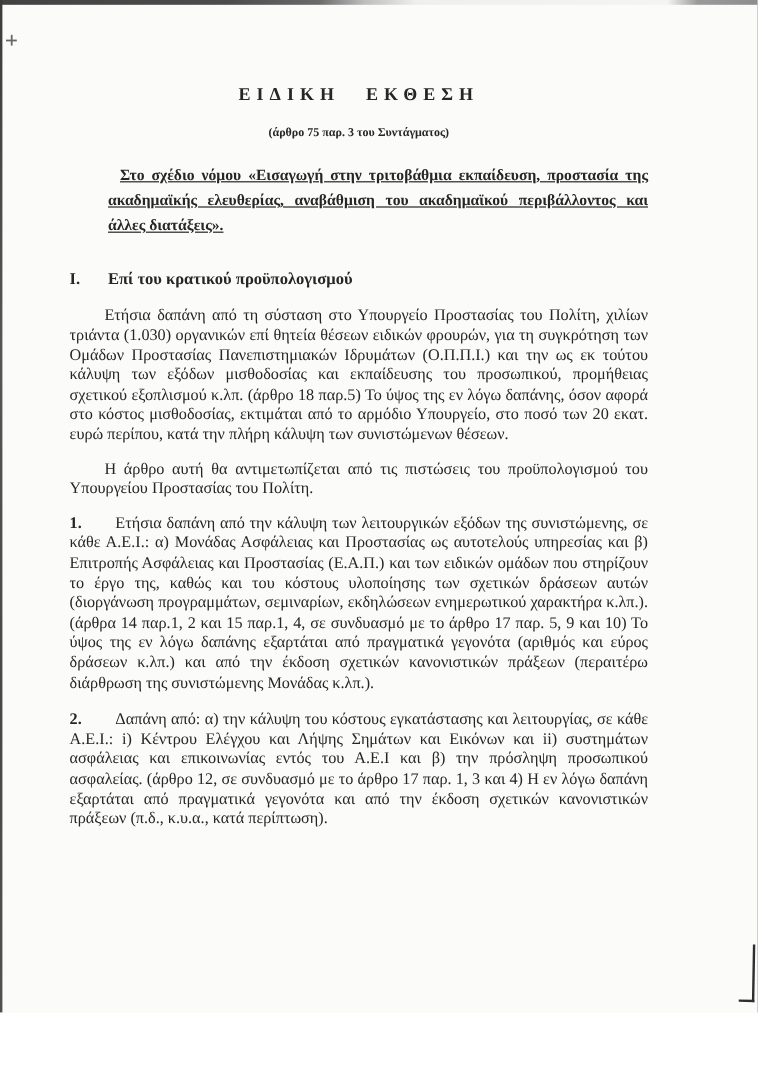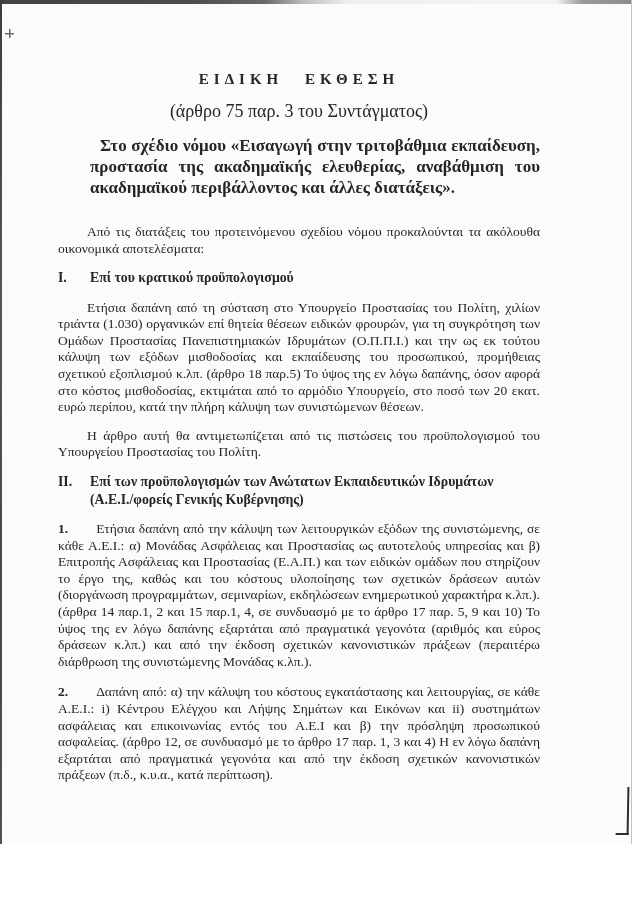--- a/index.html
+++ b/index.html
@@ -68,33 +68,34 @@
     font-size: 15px;
     font-weight: 700;
     text-align: center;
     letter-spacing: 5px;
     word-spacing: 13px;
     line-height: 18px;
     margin: 0 0 15px 0;
     white-space: nowrap;
   }
   .doc-subtitle {
-    font-size: 18px;
-    font-weight: 400;
+    font-size: 10px;
+    font-weight: 700;
     text-align: center;
     line-height: 16px;
     margin: 0 0 16px 0;
   }
   .law-title {
-    font-size: 17px;
+    font-size: 13px;
     font-weight: 700;
     line-height: 21px;
     text-align: justify;
     text-indent: 10px;
     margin: 0 0 26px 32px;
+    text-decoration: underline;
   }
   .para {
     font-size: 13.5px;
     line-height: 16.6px;
     text-align: justify;
     margin: 0 0 12px 0;
   }
   .indent { text-indent: 29px; }
   .bold { font-weight: 400; }
   .section-heading {
@@ -125,35 +126,30 @@
   <div class="plus-mark"></div>
 
   <div class="content">
 
     <div class="doc-title">ΕΙΔΙΚΗ ΕΚΘΕΣΗ</div>
 
     <div class="doc-subtitle">(άρθρο 75 παρ. 3 του Συντάγματος)</div>
 
     <p class="law-title">Στο σχέδιο νόμου «Εισαγωγή στην τριτοβάθμια εκπαίδευση, προστασία της ακαδημαϊκής ελευθερίας, αναβάθμιση του ακαδημαϊκού περιβάλλοντος και άλλες διατάξεις».</p>
 
-    <p class="para indent">Από τις διατάξεις του προτεινόμενου σχεδίου νόμου προκαλούνται τα ακόλουθα οικονομικά αποτελέσματα:</p>
 
     <div class="section-heading">
       <span class="num">I.</span>
       <span class="ht">Επί του κρατικού προϋπολογισμού</span>
     </div>
 
     <p class="para indent"><span>Ετήσια δαπάνη από τη σύσταση στο Υπουργείο Προστασίας του Πολίτη, χιλίων τριάντα (1.030) οργανικών επί θητεία θέσεων ειδικών φρουρών, για τη συγκρότηση των Ομάδων Προστασίας Πανεπιστημιακών Ιδρυμάτων (Ο.Π.Π.Ι.) και την ως εκ τούτου κάλυψη των εξόδων μισθοδοσίας και εκπαίδευσης του προσωπικού, προμήθειας σχετικού εξοπλισμού κ.λπ. </span><span class="bold">(άρθρο 18 παρ.5)</span><span> Το ύψος της εν λόγω δαπάνης, όσον αφορά στο κόστος μισθοδοσίας, εκτιμάται από το αρμόδιο Υπουργείο, στο ποσό των </span><span class="bold">20 εκατ. ευρώ</span><span> περίπου, κατά την πλήρη κάλυψη των συνιστώμενων θέσεων.</span></p>
 
     <p class="para indent"><span>Η άρθρο αυτή θα αντιμετωπίζεται από τις πιστώσεις του προϋπολογισμού του Υπουργείου Προστασίας του Πολίτη.</span></p>
 
-    <div class="section-heading">
-      <span class="num">II.</span>
-      <span class="ht">Επί των προϋπολογισμών των Ανώτατων Εκπαιδευτικών Ιδρυμάτων (Α.Ε.Ι./φορείς Γενικής Κυβέρνησης)</span>
-    </div>
 
     <p class="para item">
       <span class="pnum">1.</span><span><span>Ετήσια δαπάνη από την κάλυψη των λειτουργικών εξόδων της συνιστώμενης, σε κάθε Α.Ε.Ι.: </span><span class="bold">α)</span><span> Μονάδας Ασφάλειας και Προστασίας ως αυτοτελούς υπηρεσίας και </span><span class="bold">β)</span><span> Επιτροπής Ασφάλειας και Προστασίας (Ε.Α.Π.) και των ειδικών ομάδων που στηρίζουν το έργο της, καθώς και του κόστους υλοποίησης των σχετικών δράσεων αυτών (διοργάνωση προγραμμάτων, σεμιναρίων, εκδηλώσεων ενημερωτικού χαρακτήρα κ.λπ.). </span><span class="bold">(άρθρα 14 παρ.1, 2 και 15 παρ.1, 4, σε συνδυασμό με το άρθρο 17 παρ. 5, 9 και 10)</span><span> Το ύψος της εν λόγω δαπάνης εξαρτάται από πραγματικά γεγονότα (αριθμός και εύρος δράσεων κ.λπ.) και από την έκδοση σχετικών κανονιστικών πράξεων (περαιτέρω διάρθρωση της συνιστώμενης Μονάδας κ.λπ.).</span></span>
     </p>
 
     <p class="para item">
       <span class="pnum">2.</span><span><span>Δαπάνη από: </span><span class="bold">α)</span><span> την κάλυψη του κόστους εγκατάστασης και λειτουργίας, σε κάθε Α.Ε.Ι.: i) Κέντρου Ελέγχου και Λήψης Σημάτων και Εικόνων και ii) συστημάτων ασφάλειας και επικοινωνίας εντός του Α.Ε.Ι και </span><span class="bold">β)</span><span> την πρόσληψη προσωπικού ασφαλείας. </span><span class="bold">(άρθρο 12, σε συνδυασμό με το άρθρο 17 παρ. 1, 3 και 4)</span><span> Η εν λόγω δαπάνη εξαρτάται από πραγματικά γεγονότα και από την έκδοση σχετικών κανονιστικών πράξεων (π.δ., κ.υ.α., κατά περίπτωση).</span></span>
     </p>
 
   </div>

